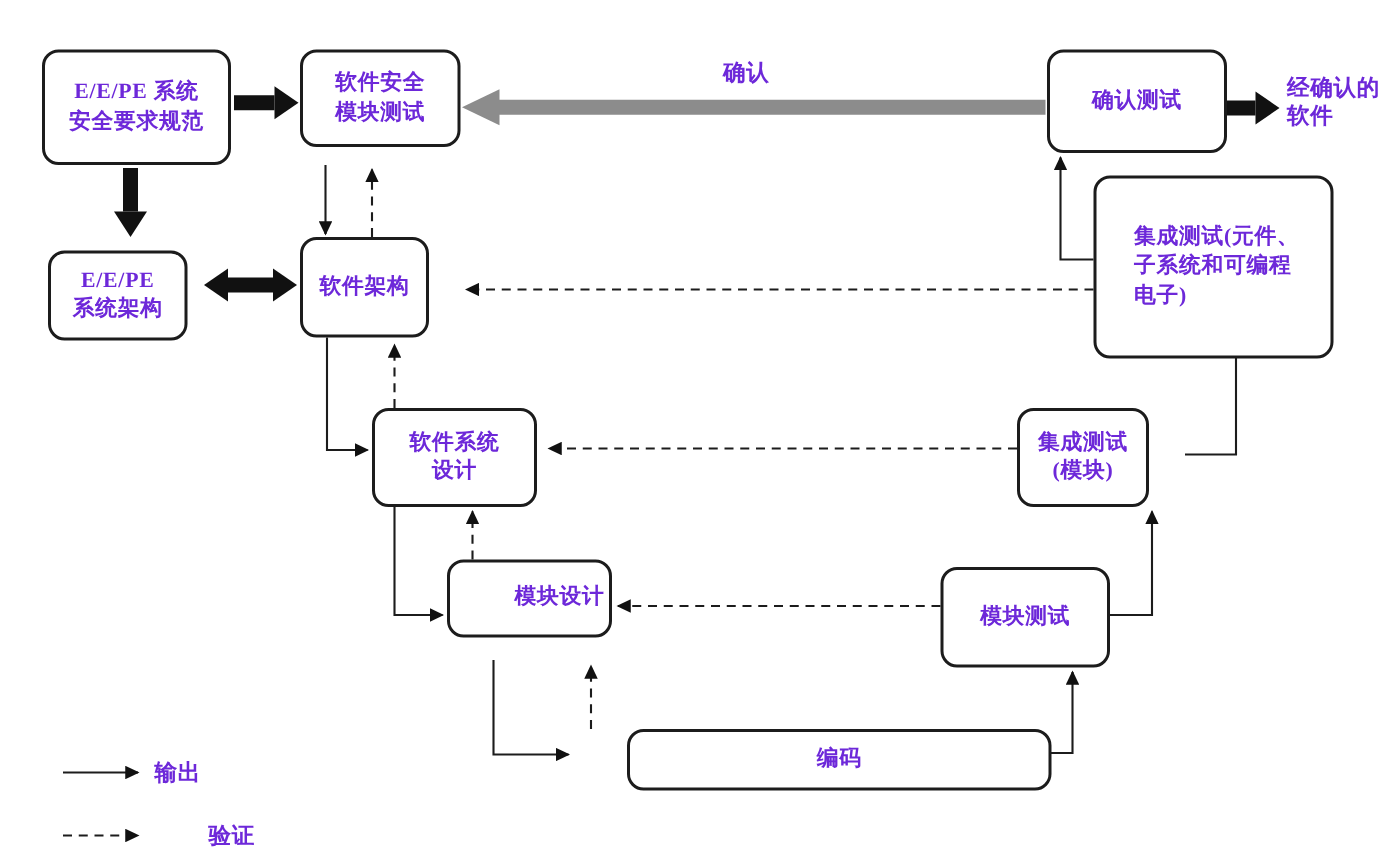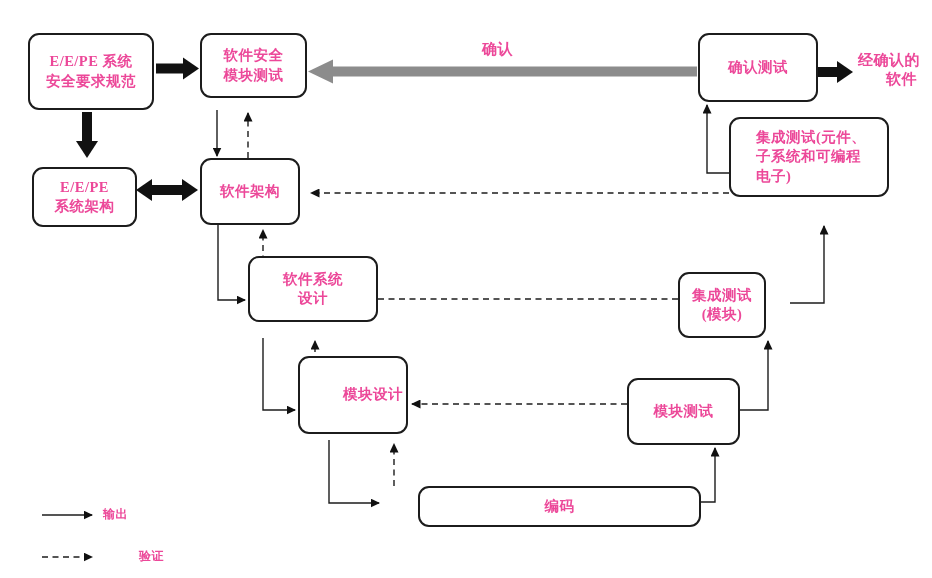--- a/index.html
+++ b/index.html
@@ -3,21 +3,21 @@
 <meta charset="utf-8">
 <style>
   * { box-sizing: border-box; }
   html, body { margin: 0; padding: 0; background: #ffffff; }
   .stage {
     position: relative;
     width: 932px;
     height: 578px;
     background: #ffffff;
     font-family: "Liberation Serif", "DejaVu Serif", serif;
-    color: #ec4899;
+    color: #6d28d9;
     overflow: hidden;
   }
   .wires {
     position: absolute;
     left: 0; top: 0;
     width: 932px; height: 578px;
     z-index: 1;
   }
   .node {
     position: absolute;
@@ -50,21 +50,21 @@
     line-height: 1.25;
     letter-spacing: 0.5px;
   }
   .wire-solid { stroke: #1c1c1c; stroke-width: 1.4; fill: none; }
   .wire-dashed { stroke: #1c1c1c; stroke-width: 1.4; fill: none; stroke-dasharray: 6 4.5; }
   .thick-arrow { fill: var(--thick-arrow-color, #111111); }
   .gray-arrow { fill: var(--gray-arrow-color, #8c8c8c); }
   .legend-label {
     position: absolute;
     z-index: 3;
-    font-size: 12px;
+    font-size: 15px;
     font-weight: 700;
     letter-spacing: 0.5px;
   }
 </style>
 </head>
 <body>
 
 <div class="stage">
 
   <svg class="wires" viewBox="0 0 932 578" xmlns="http://www.w3.org/2000/svg">
@@ -121,64 +121,64 @@
   <div class="node" style="left: 28px; top: 33px; width: 126px; height: 77px; border-color: rgb(28, 28, 28);">
     <span>E/E/PE 系统</span>
     <span>安全要求规范</span>
   </div>
 
   <div class="node" style="left: 200px; top: 33px; width: 107px; height: 65px; border-color: rgb(28, 28, 28);">
     <span>软件安全</span>
     <span>模块测试</span>
   </div>
 
-  <div class="node" style="left: 32px; top: 167px; width: 105px; height: 60px; border-color: rgb(28, 28, 28); text-align: right;">
+  <div class="node" style="left: 32px; top: 167px; width: 93px; height: 60px; border-color: rgb(28, 28, 28); text-align: right;">
     <span>E/E/PE</span>
     <span>系统架构</span>
   </div>
 
-  <div class="node" style="left: 200px; top: 158px; width: 100px; height: 67px; border-color: rgb(28, 28, 28);">
+  <div class="node" style="left: 200px; top: 158px; width: 86px; height: 67px; border-color: rgb(28, 28, 28);">
     <span>软件架构</span>
   </div>
 
-  <div class="node" style="left: 248px; top: 256px; width: 130px; height: 66px; border-color: rgb(28, 28, 28); text-align: right;">
+  <div class="node" style="left: 248px; top: 272px; width: 110px; height: 66px; border-color: rgb(28, 28, 28); text-align: right;">
     <span>软件系统</span>
     <span>设计</span>
   </div>
 
-  <div class="node" style="left: 298px; top: 356px; width: 110px; height: 78px; border-color: rgb(28, 28, 28); padding-left: 40px;">
+  <div class="node" style="left: 298px; top: 373px; width: 110px; height: 52px; border-color: rgb(28, 28, 28); padding-left: 40px;">
     <span>模块设计</span>
   </div>
 
   <div class="node" style="left: 382px; top: 486px; width: 283px; height: 41px; border-color: rgb(28, 28, 28); margin-left: 36px;">
     <span>编码</span>
   </div>
 
   <div class="node" style="left: 627px; top: 378px; width: 113px; height: 67px; border-color: rgb(28, 28, 28);">
     <span>模块测试</span>
   </div>
 
   <div class="node" style="left: 678px; top: 272px; width: 88px; height: 66px; border-color: rgb(28, 28, 28);">
     <span>集成测试</span>
     <span>(模块)</span>
   </div>
 
-  <div class="node left-text" style="left: 729px; top: 117px; width: 160px; height: 80px; border-color: rgb(28, 28, 28);">
+  <div class="node left-text" style="left: 729px; top: 117px; width: 160px; height: 122px; border-color: rgb(28, 28, 28);">
     <span>集成测试(元件、</span>
     <span>子系统和可编程</span>
     <span>电子)</span>
   </div>
 
   <div class="node" style="left: 698px; top: 33px; width: 120px; height: 69px; border-color: rgb(28, 28, 28);">
     <span>确认测试</span>
   </div>
 
   <div class="float-label" style="left:482px; top:40px;text-align:right;">确认</div>
 
-  <div class="float-label" style="left:858px; top:51px;">
+  <div class="float-label" style="left:858px; top:51px;font-family:Liberation Mono, monospace;">
     <span style="display:block;">经确认的</span>
-    <span style="display:block;margin-left:28px;">软件</span>
+    <span style="display:block;">软件</span>
   </div>
 
   <div class="legend-label" style="left:103px; top:506px;">输出</div>
   <div class="legend-label" style="left:103px; top:548px;margin-left:36px;">验证</div>
 
 </div>
 
 </body></html>

